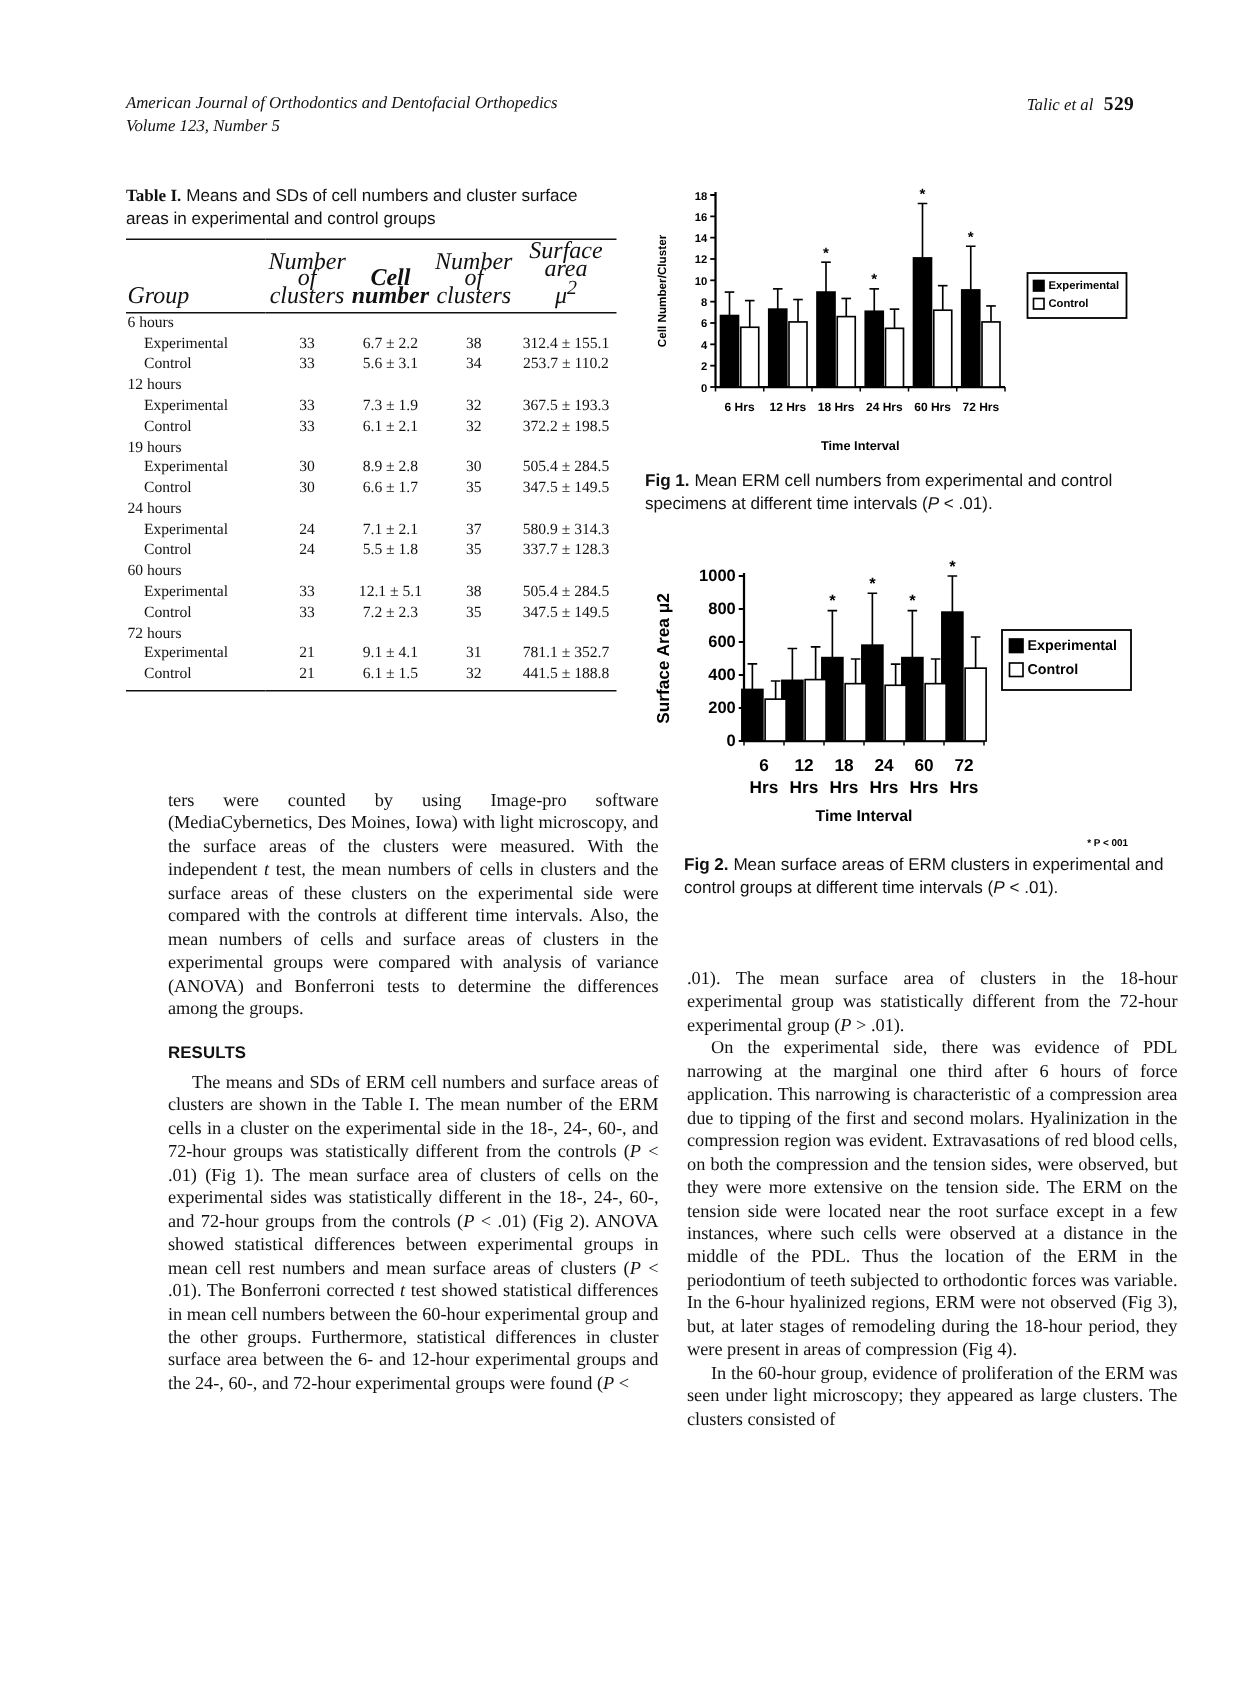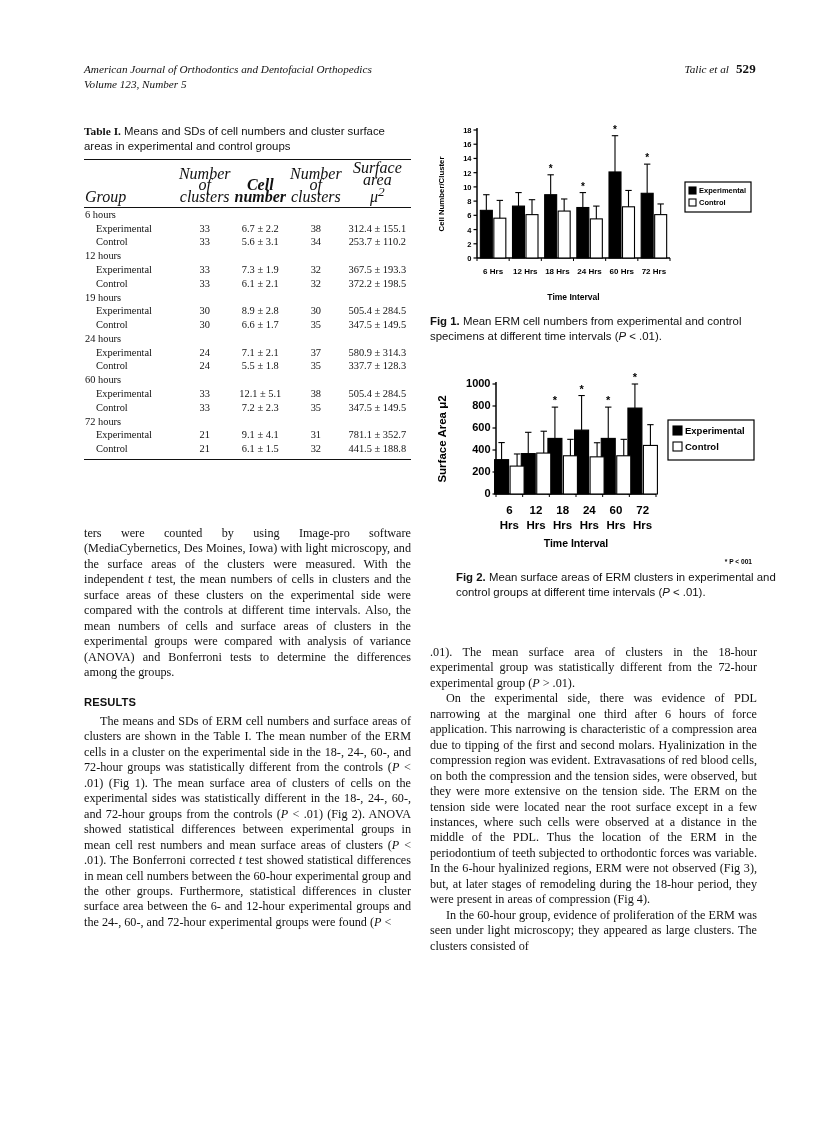--- a/index.html
+++ b/index.html
@@ -113,20 +113,21 @@
     padding-left: 12px;
   }
 
   
   .bodytext {
     font-family: "Liberation Serif", serif;
     font-size: 12.2px;
     line-height: 15.45px;
     text-align: justify;
     color: #111;
+    margin-left: 28px;
   }
   .bodytext p { margin: 0; text-indent: 16px; }
   .bodytext p.noindent { text-indent: 0; }
   .sec-head {
     font-family: "Liberation Sans", sans-serif;
     font-weight: bold;
     font-size: 11.2px;
     letter-spacing: 0.1px;
     margin: 14px 0 4px 0;
     color: #111;

